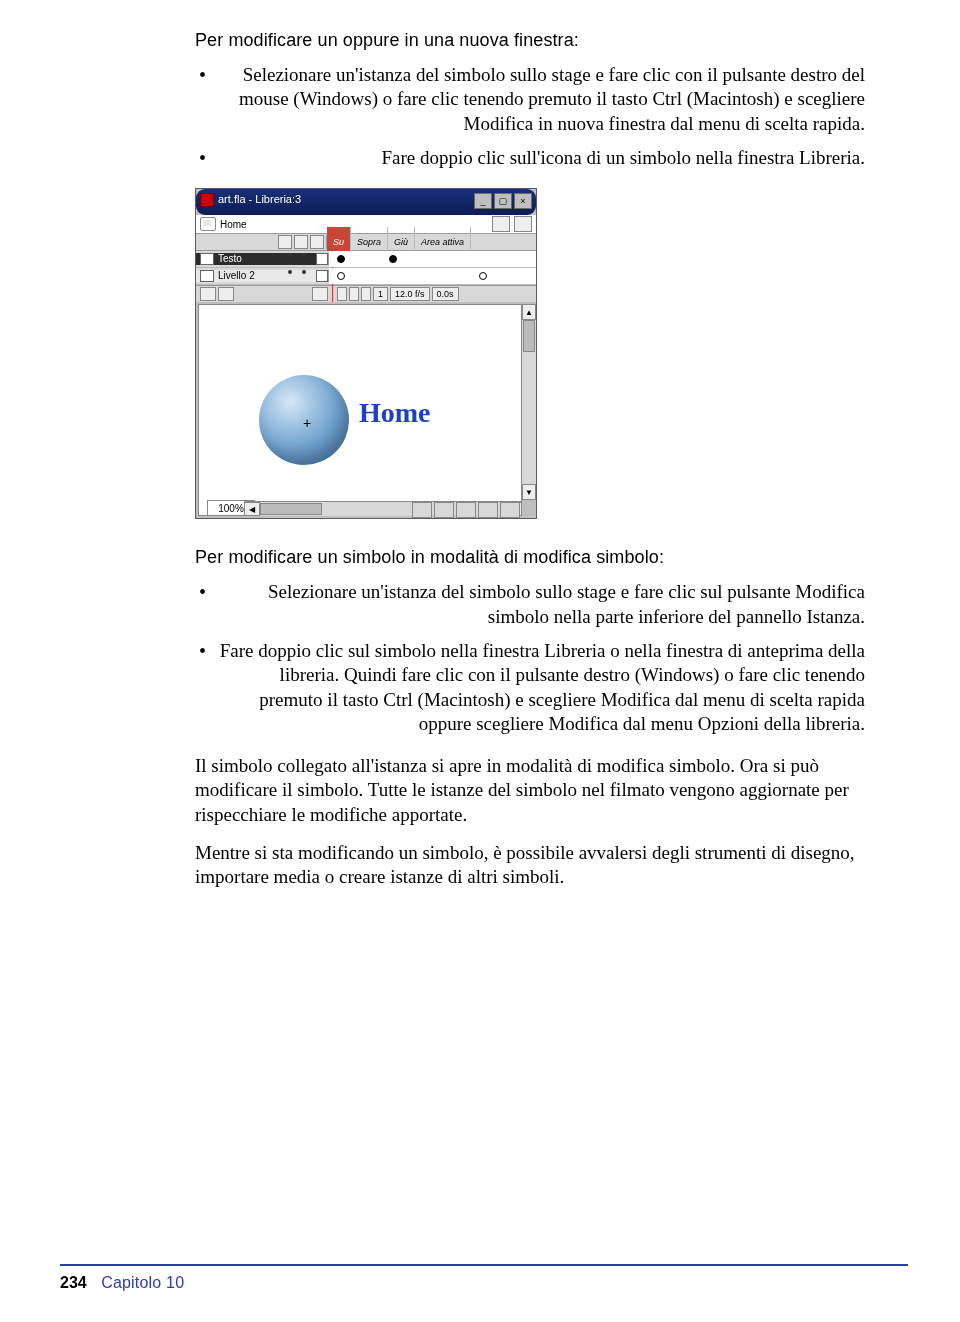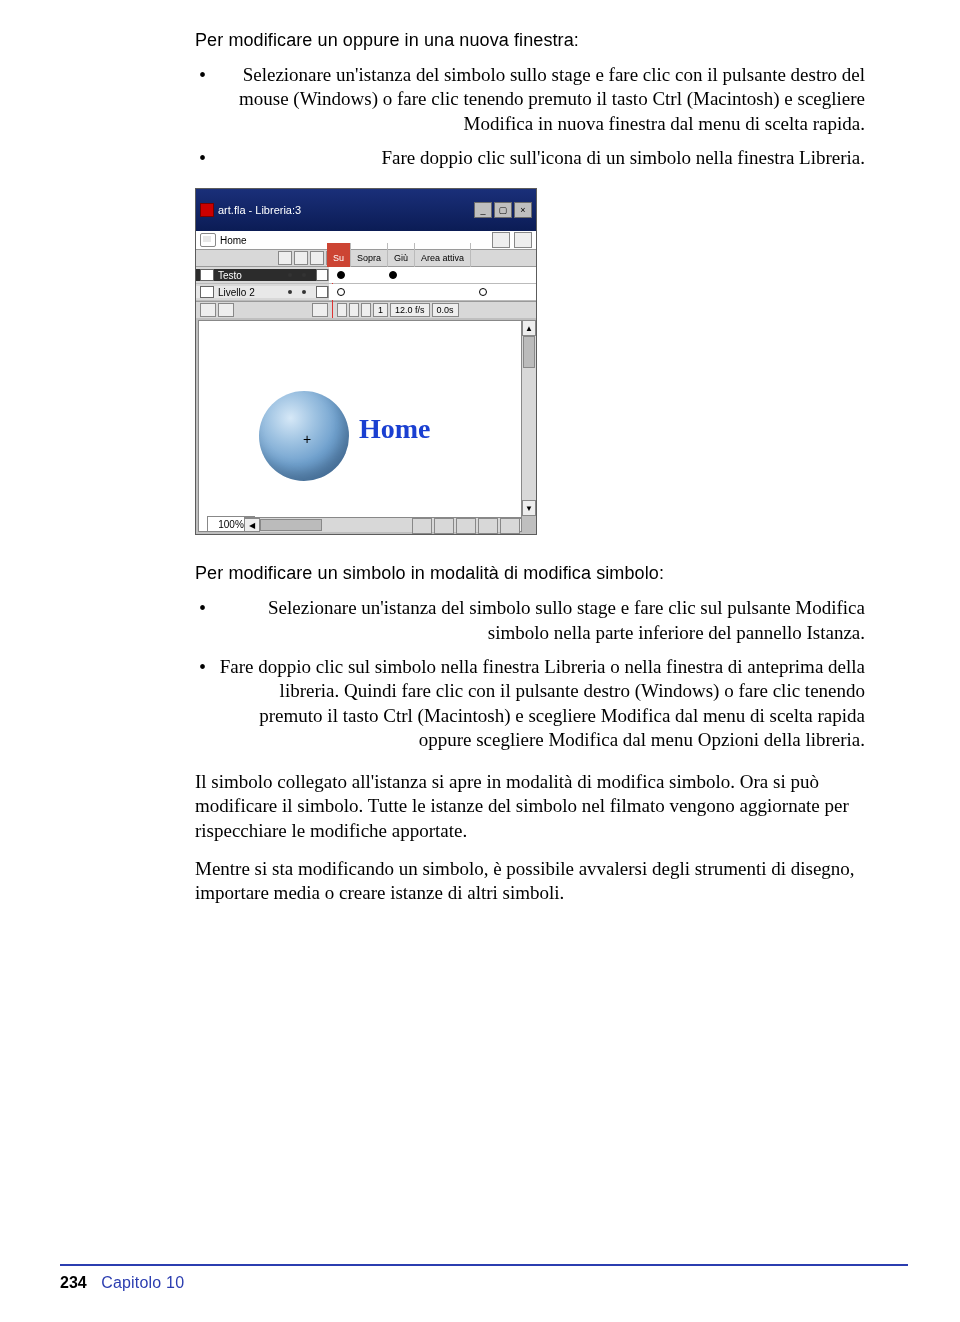--- a/index.html
+++ b/index.html
@@ -56,23 +56,23 @@
     background: #bfbfbf;
     font-family: Tahoma, Arial, sans-serif;
     font-size: 10px;
     color: #000;
   }
   .titlebar {
     height: 18px;
     background: linear-gradient(#1a2f79, #0b1c55);
     color: #fff;
     display: flex;
-    align-items: center;
-    padding: 12px 4px;
+    padding: 4px 4px;
     gap: 4px;
+    border-radius: 9px;
   }
   .titlebar .icon {
     width: 12px; height: 12px;
     background: #c00;
     border: 1px solid #700;
   }
   .titlebar .title { flex: 1; font-size: 11px; }
   .winbtns { display: flex; gap: 2px; }
   .winbtns span {
     width: 16px; height: 14px;
@@ -113,35 +113,35 @@
   .tlheader {
     height: 16px;
     background: #d8d8d8;
     border-bottom: 1px solid #9a9a9a;
     display: flex;
     align-items: center;
     font-size: 9px;
   }
   .tl-left { width: 128px; border-right: 1px solid #9a9a9a; display:flex; align-items:center; justify-content:flex-end; padding-right:2px; gap:2px;}
   .tl-left .box { width:12px; height:12px; border:1px solid #888; background:#eee; }
-  .tl-cell { padding: 7px 6px; border-right:1px solid #bbb; height:100%; display:flex; align-items:center; }
+  .tl-cell { padding: 7px 6px; border-right:1px solid #bbb; height:100%; display:flex; align-items:center;font-style:italic; }
   .tl-cell.red { background:#c43; color:#fff; }
   .layers {
     background: #d8d8d8;
   }
   .layer {
     height: 16px;
     display: flex;
     align-items: center;
     border-bottom: 1px solid #bbb;
   }
   .layer .l-left {
     width: 128px;
     border-right: 1px solid #9a9a9a;
-    display: flex; align-items: center; gap: 4px;
+    display: flex; gap: 4px;
     padding-left: 4px;
     background: #e8e8e8;
   }
   .layer.active .l-left { background:#2c2c2c; color:#fff; }
   .layer .l-ico { width:12px; height:10px; border:1px solid #666; background:#fff; }
   .layer .l-name { font-size:10px; flex:1; white-space:nowrap; overflow:hidden; }
   .layer .l-dots { display:flex; gap:10px; padding-right:6px; }
   .layer .dot { width:4px; height:4px; border-radius:50%; background:#333; }
   .layer .sq { width:10px; height:10px; border:1px solid #666; background:#fff; }
   .layer .l-track {

